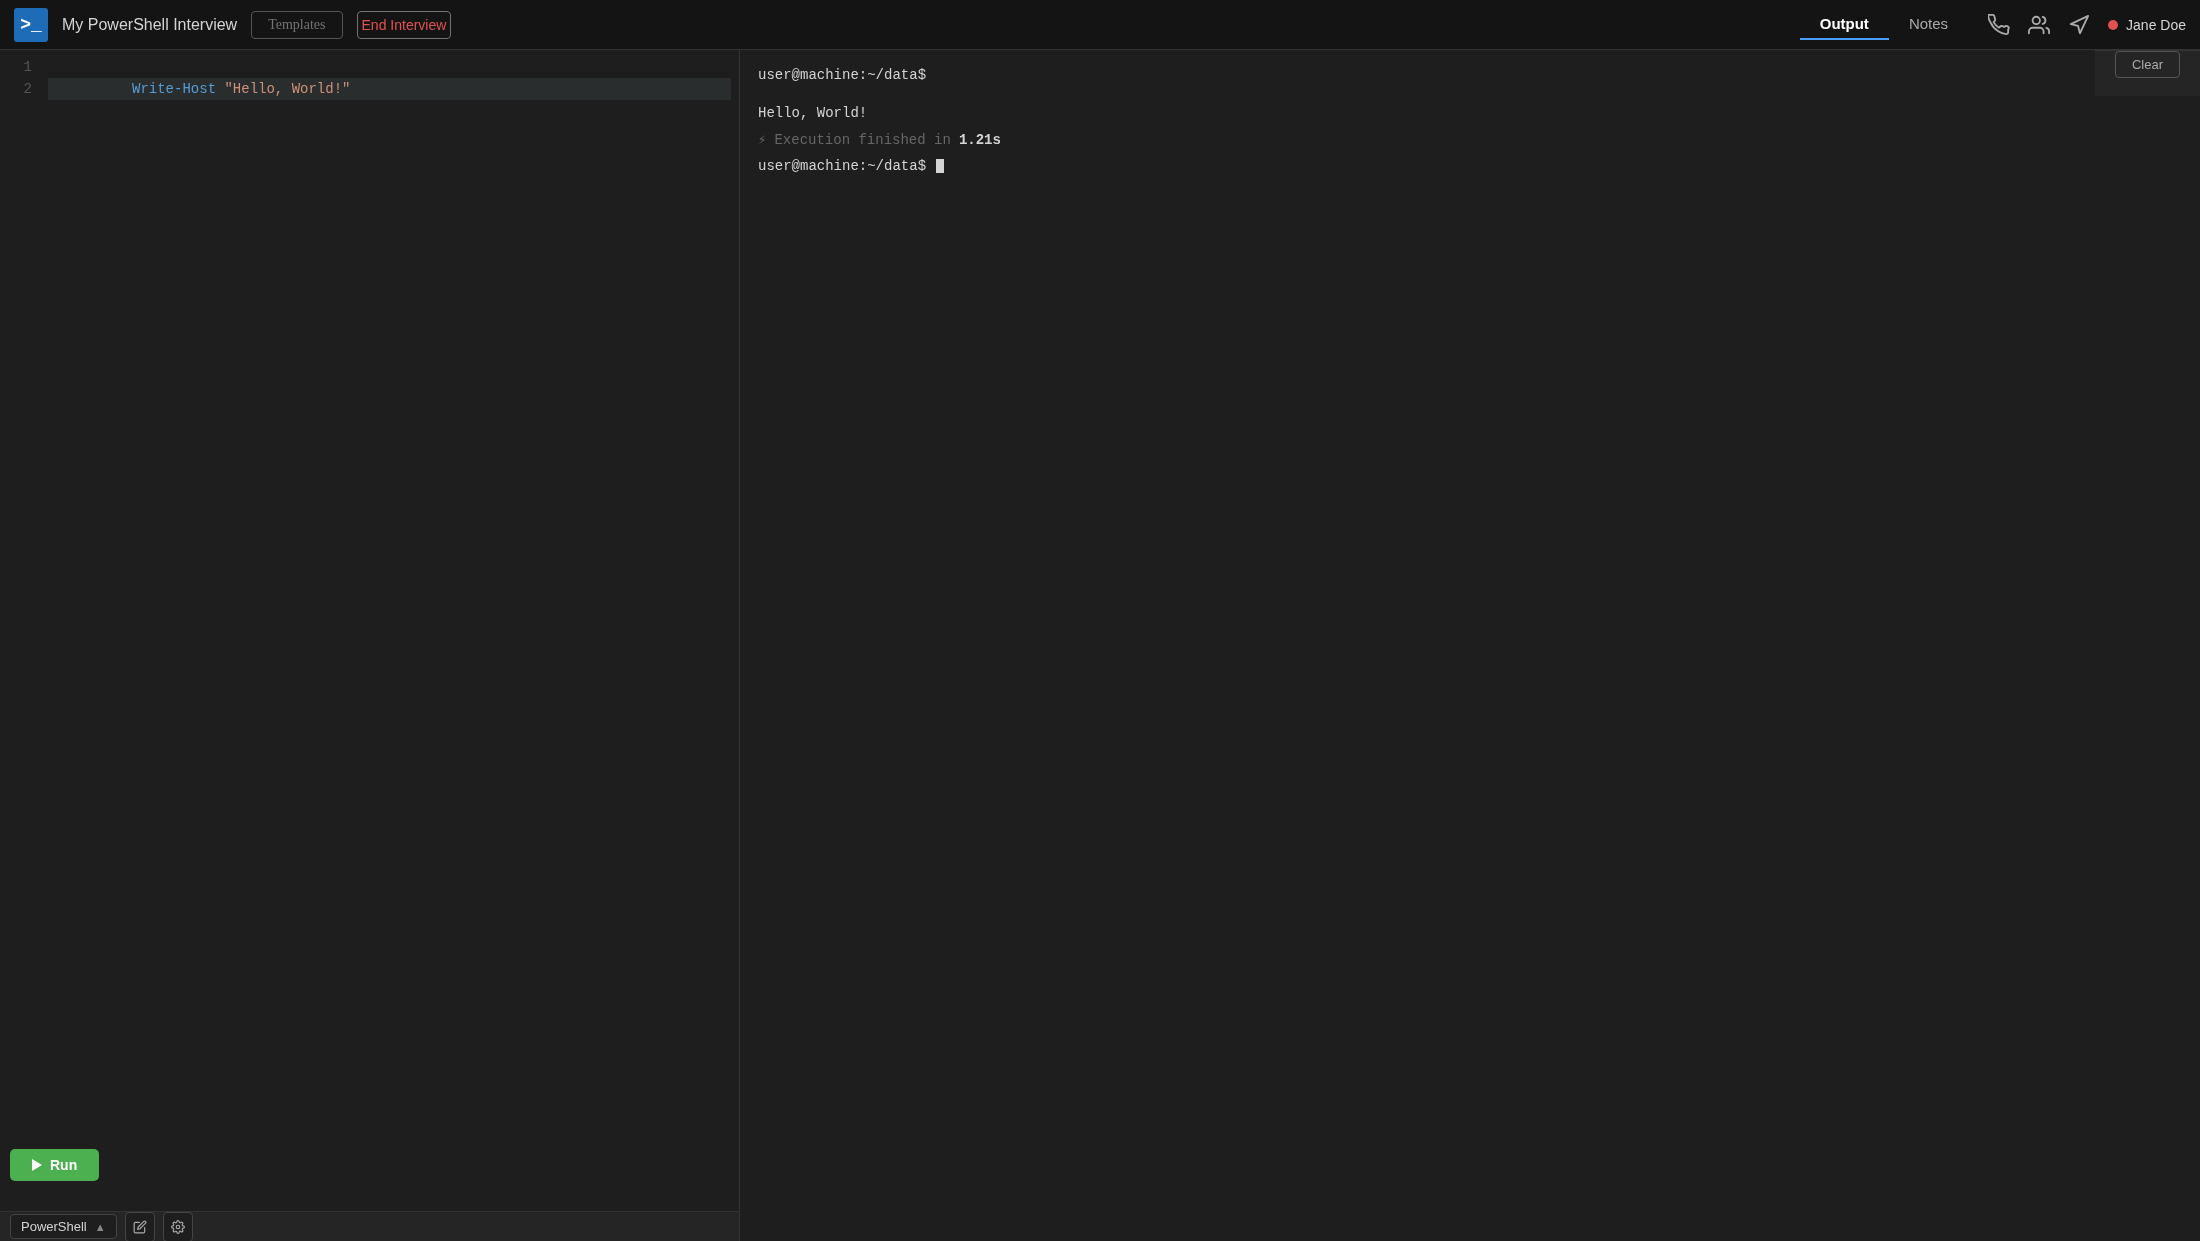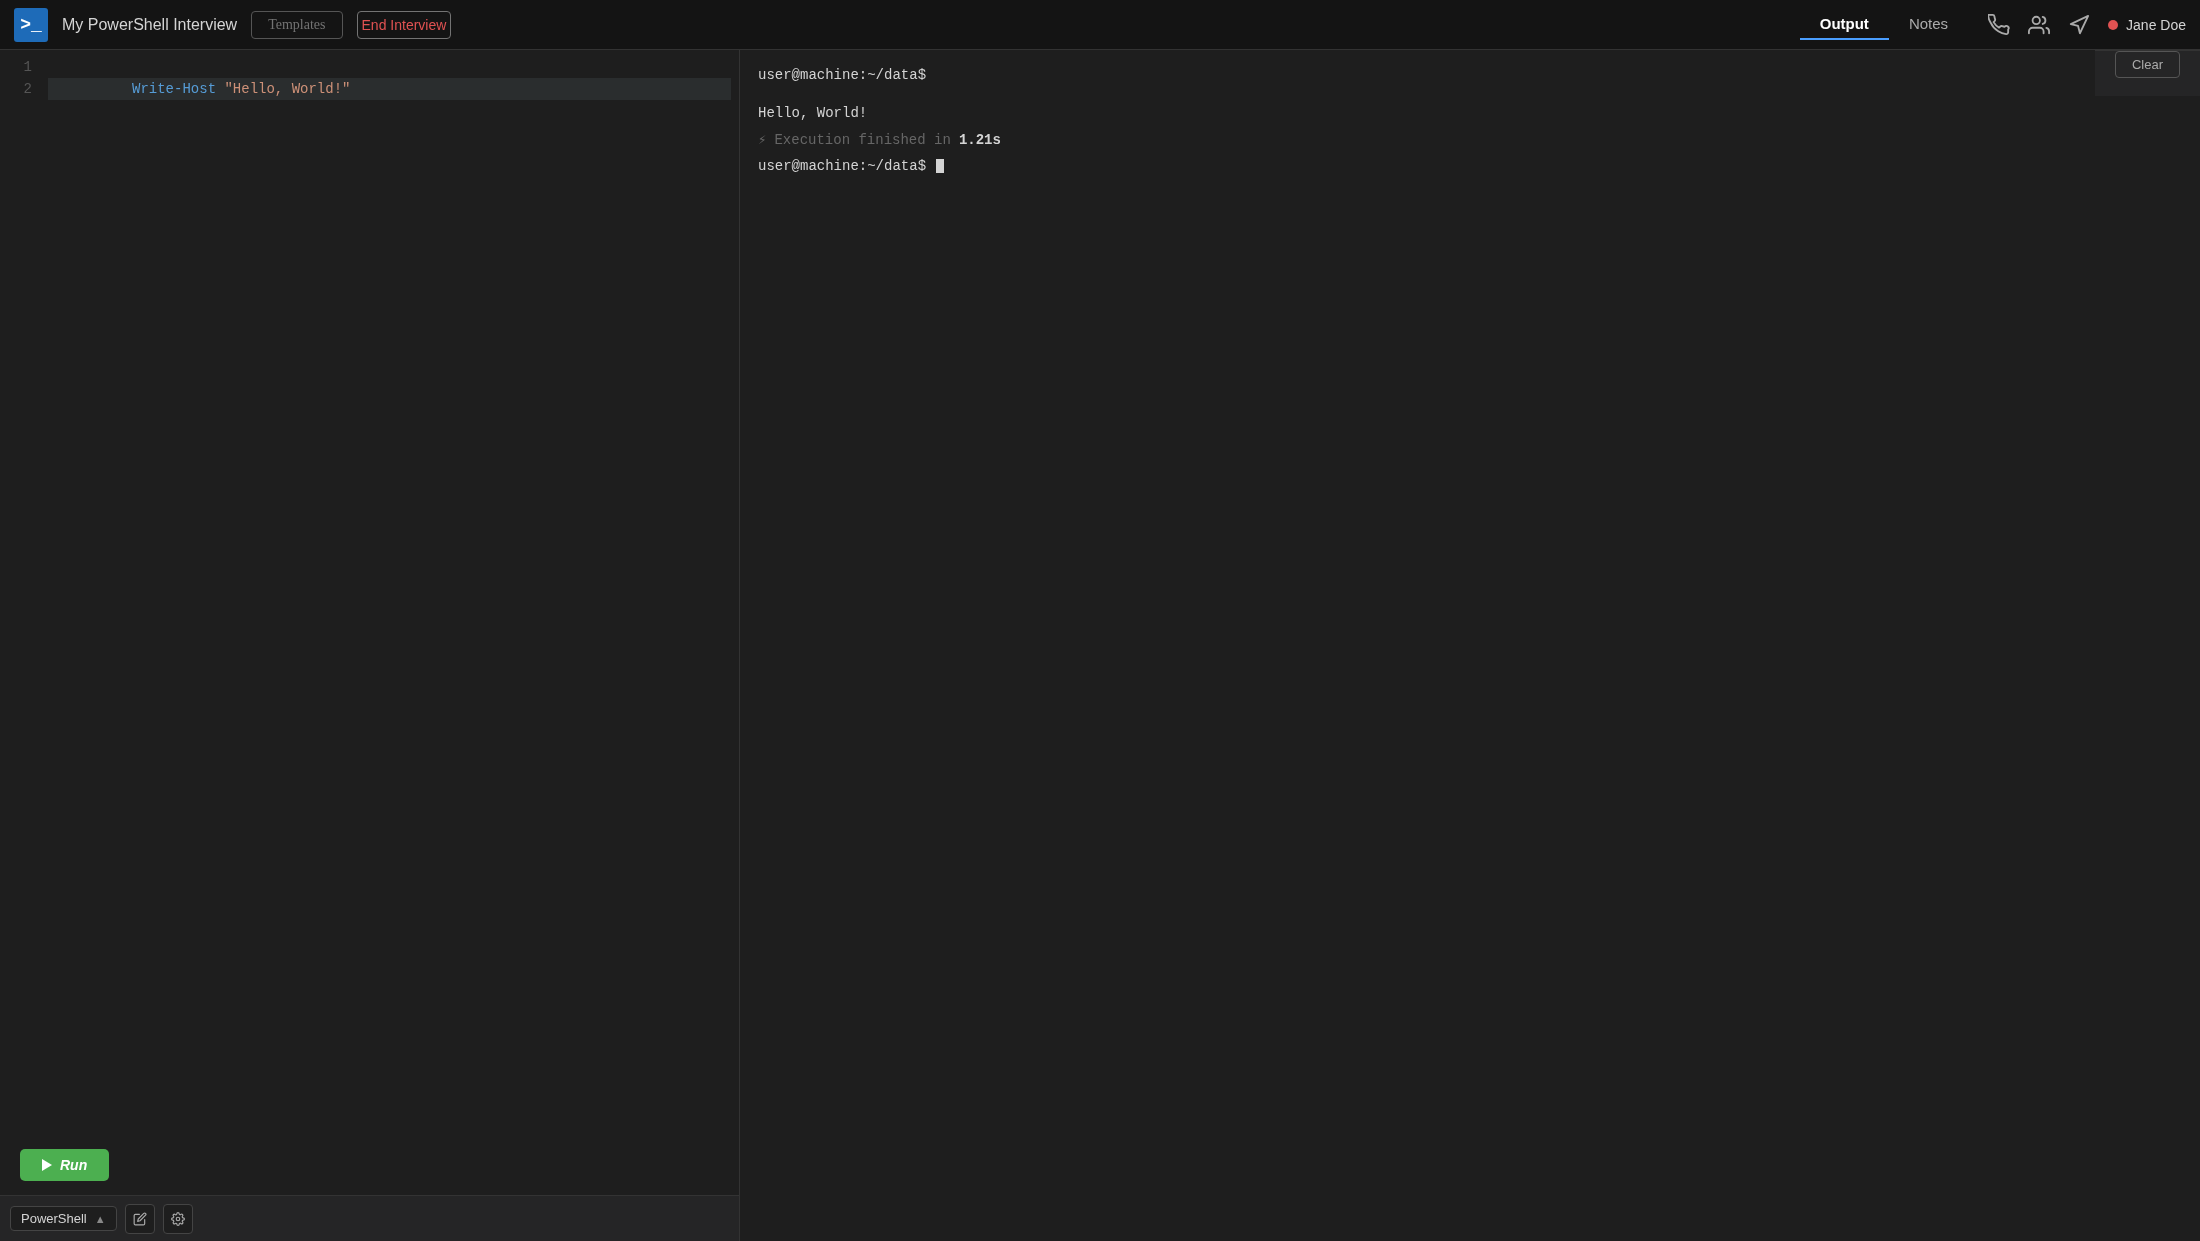--- a/index.html
+++ b/index.html
@@ -178,21 +178,21 @@
       white-space: pre;
     }
     .code-line.active-line {
       background: #2a2d2e;
     }
     .kw { color: #569cd6; }
     .str { color: #ce9178; }
 
     
     .editor-footer {
-      height: 46px;
+      height: 30px;
       background: #252526;
       border-top: 1px solid #333;
       display: flex;
       align-items: center;
       padding: 0 10px;
       gap: 8px;
     }
     .language-selector {
       display: flex;
       align-items: center;
@@ -361,21 +361,21 @@
         <div>2</div>
       </div>
       <div class="code-lines">
         <div class="code-line">
           <span class="kw">Write-Host</span> <span class="str">"Hello, World!"</span>
         </div>
         <div class="code-line active-line">&nbsp;</div>
       </div>
     </div>
 
-    <button class="run-btn" style="position:absolute;bottom:60px;left:20px;font-style:italic;">
+    <button class="run-btn" style="position:absolute;bottom:60px;left:10px;">
       <span class="run-triangle"></span>
       <span>Run</span>
     </button>
 
     <div class="editor-footer">
       <div class="language-selector">
         <span>PowerShell</span>
         <span class="lang-chevron">▲</span>
       </div>
       <div class="icon-tool-btn">

